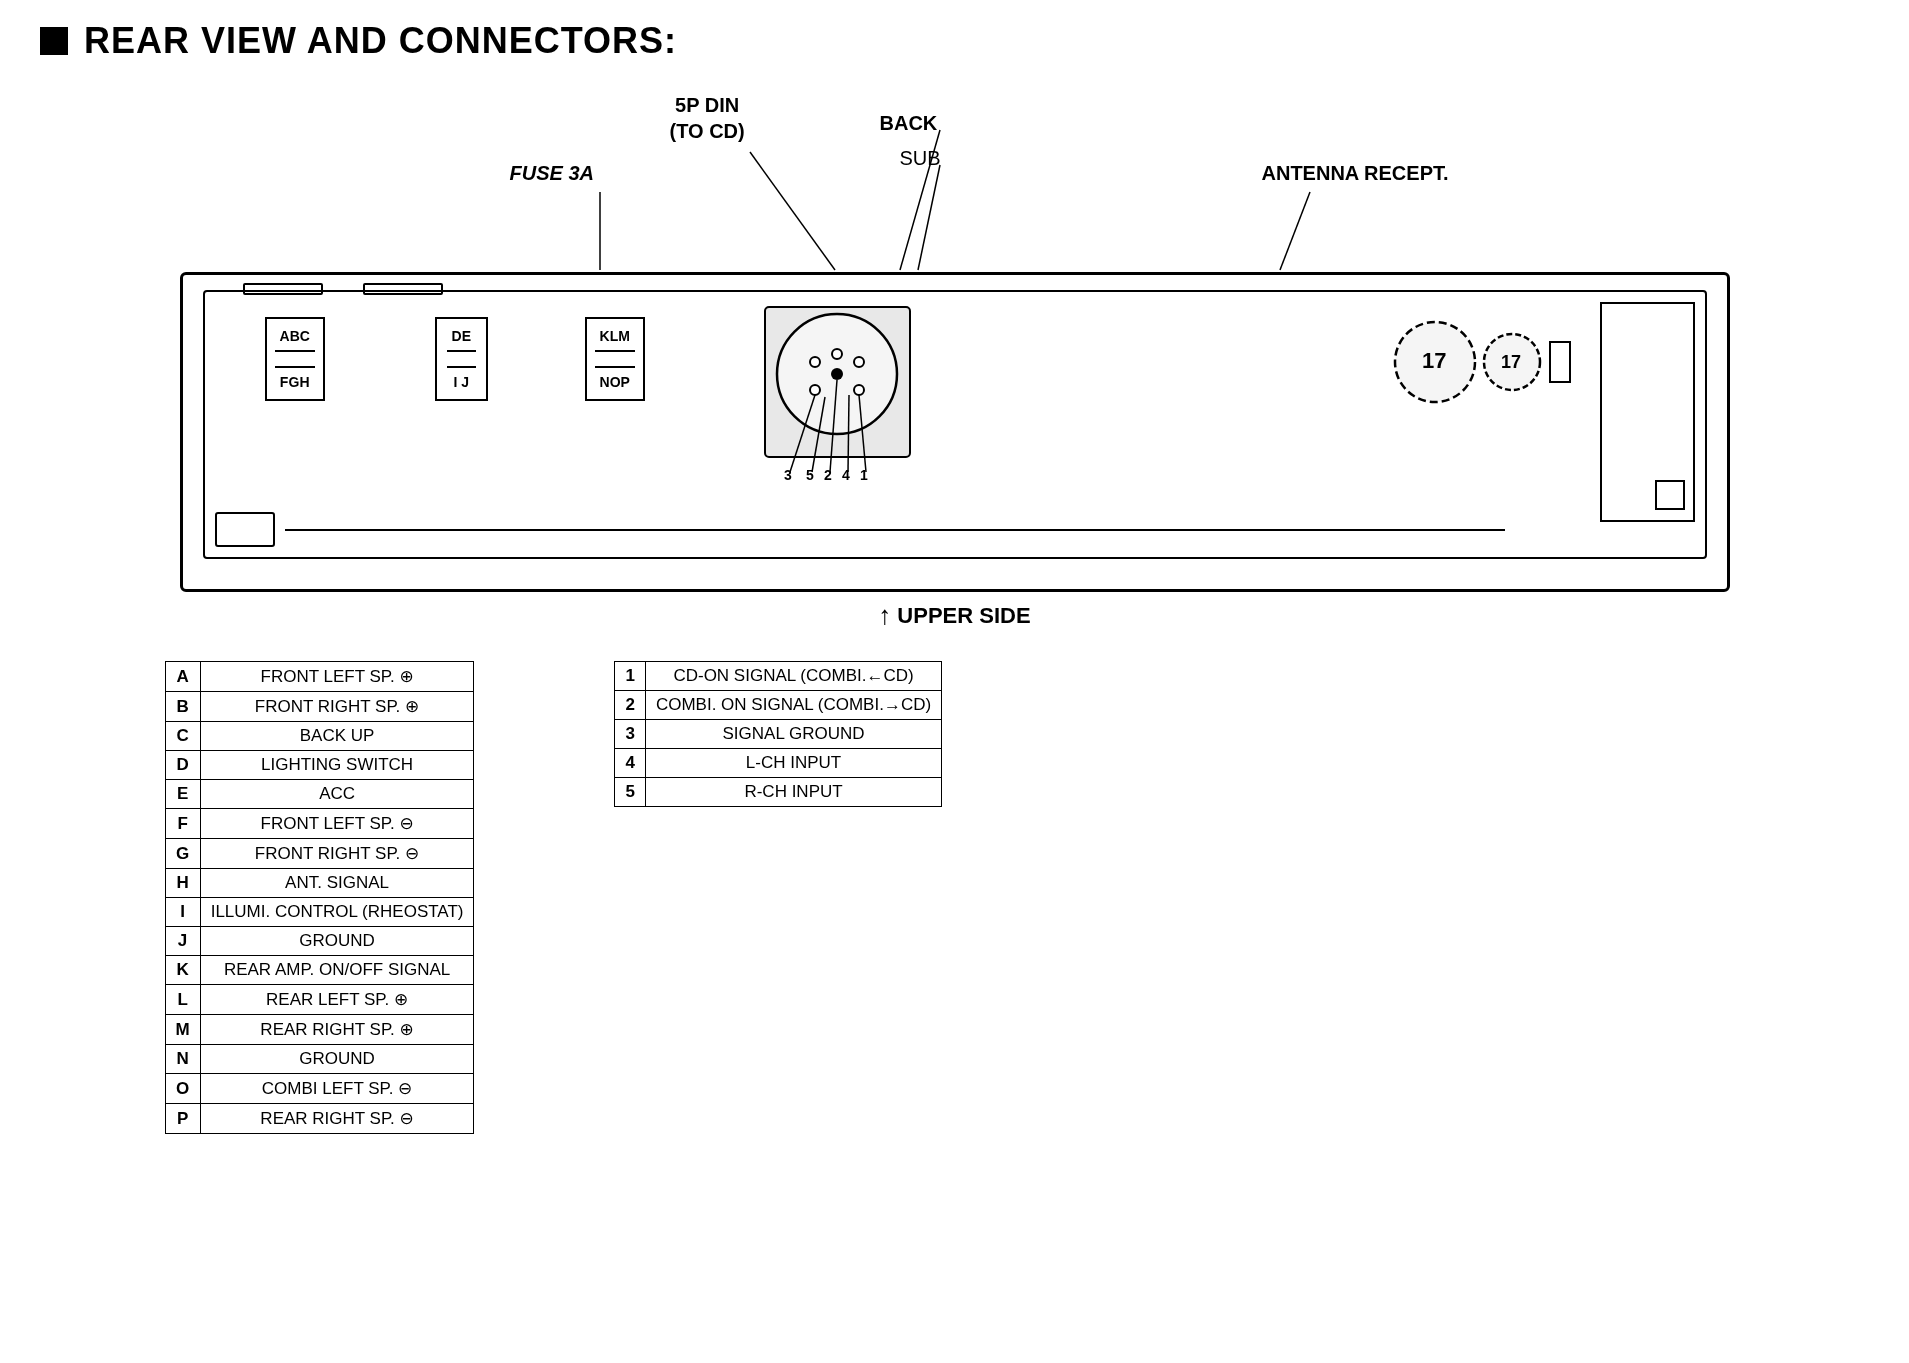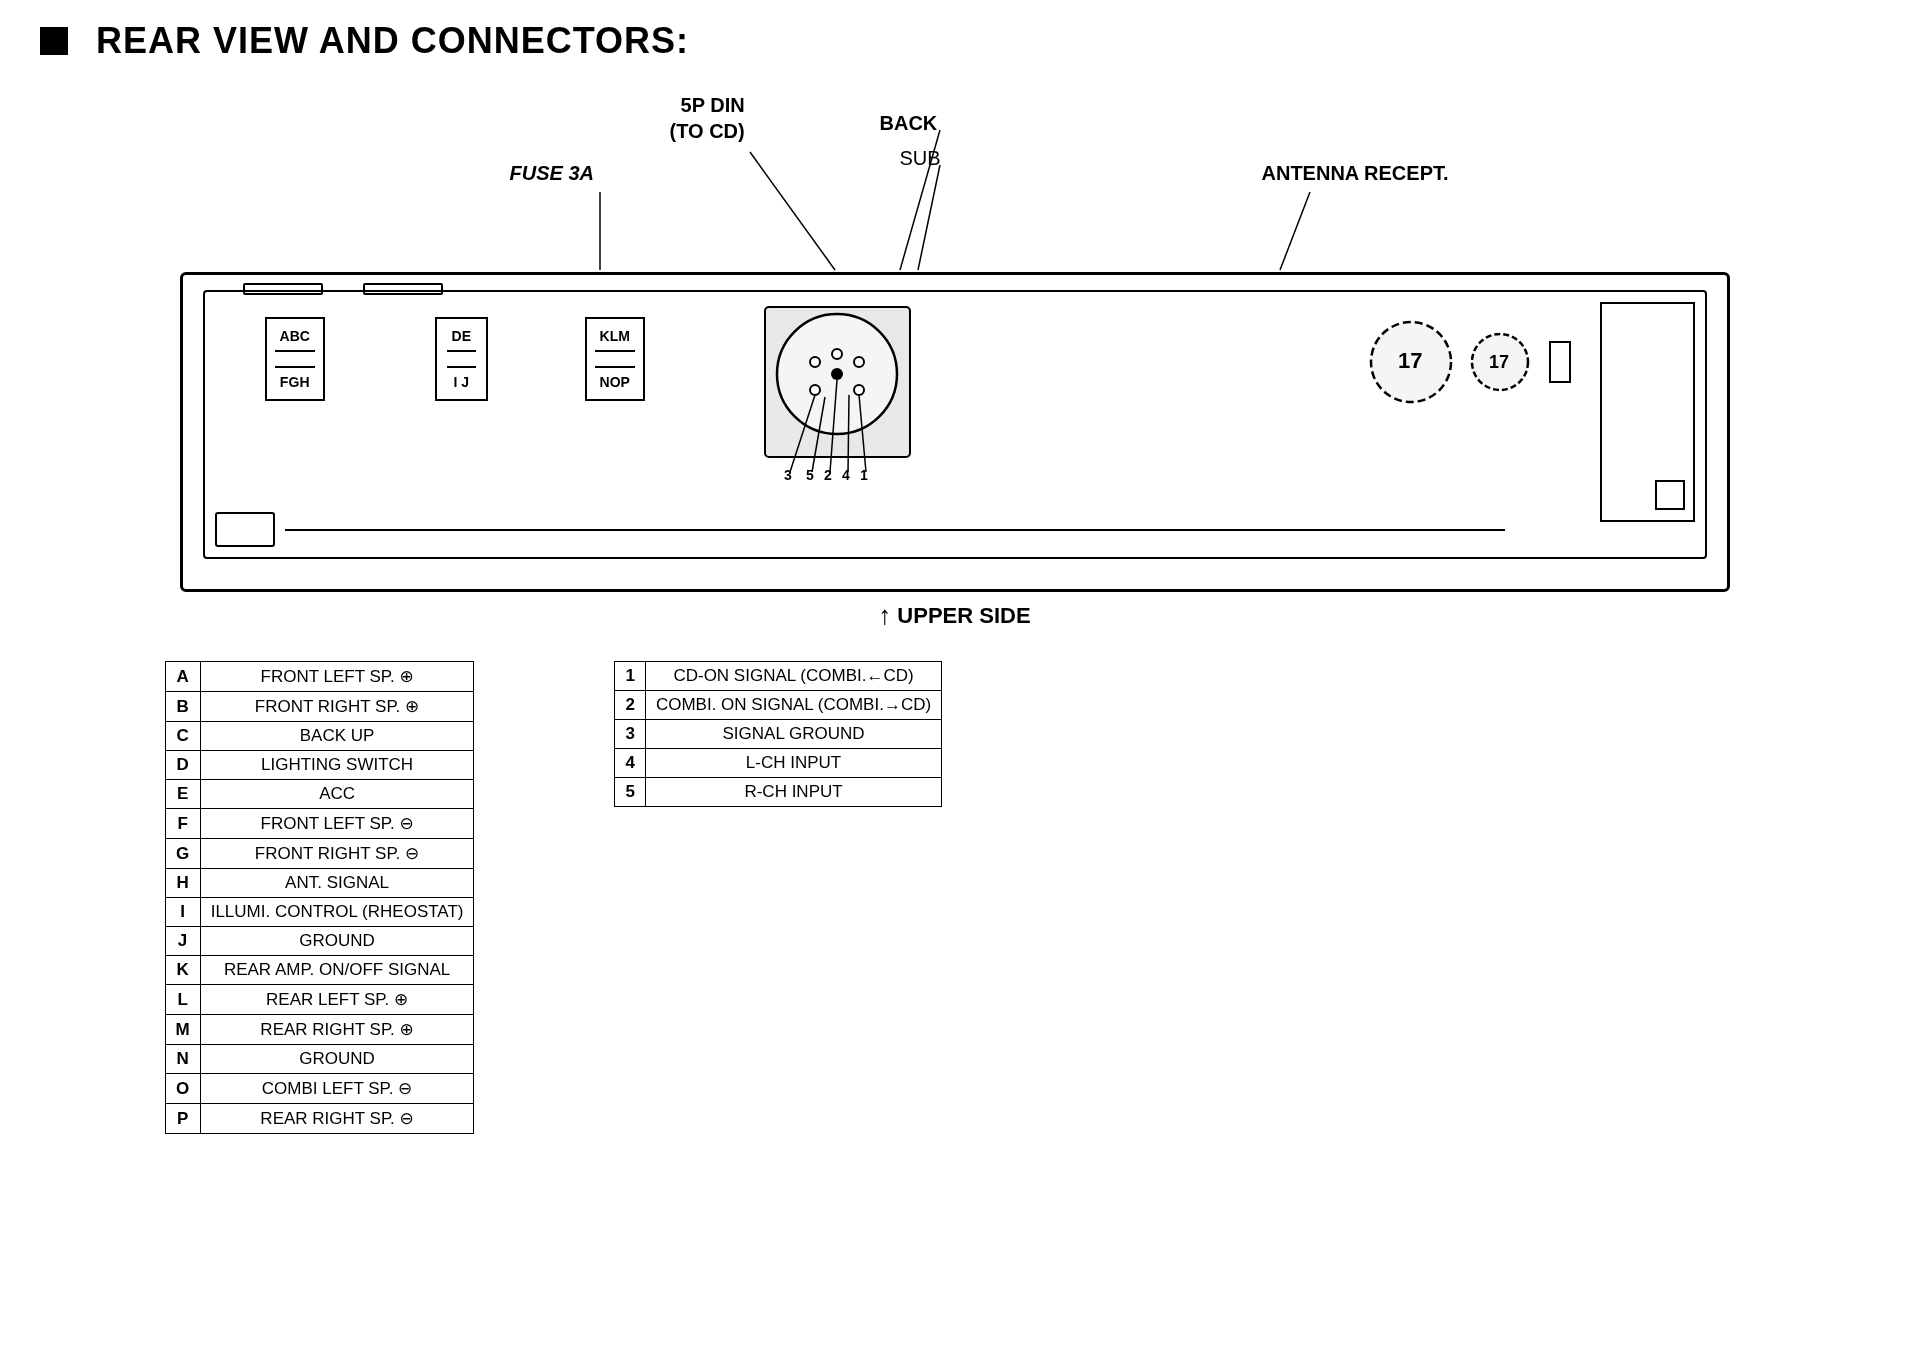--- a/index.html
+++ b/index.html
@@ -11,41 +11,41 @@
       padding: 20px 40px;
     }
 
     .page-title {
       font-size: 36px;
       font-weight: 900;
       letter-spacing: 1px;
       margin-bottom: 30px;
       display: flex;
       align-items: center;
-      gap: 28px;
+      gap: 16px;
     }
     .title-square {
       width: 28px;
       height: 28px;
       background: #000;
       display: inline-block;
       flex-shrink: 0;
     }
 
     .diagram-area {
       position: relative;
       width: 1820px;
       margin: 0 auto;
     }
 
     .label-5pdin {
       position: absolute;
       left: 490px;
       top: 0;
-      text-align: right;
+      text-align: center;
       font-size: 20px;
       font-weight: 700;
       line-height: 1.3;
     }
     .label-fuse {
       position: absolute;
       left: 330px;
       top: 70px;
       font-size: 20px;
       font-weight: 700;
@@ -260,21 +260,21 @@
           <line x1="99" y1="93" x2="106" y2="170" stroke="#000" stroke-width="1.5"></line>
 
           <text x="24" y="178" font-size="14" font-weight="700" font-family="Arial">3</text>
           <text x="46" y="178" font-size="14" font-weight="700" font-family="Arial">5</text>
           <text x="64" y="178" font-size="14" font-weight="700" font-family="Arial">2</text>
           <text x="82" y="178" font-size="14" font-weight="700" font-family="Arial">4</text>
           <text x="100" y="178" font-size="14" font-weight="700" font-family="Arial">1</text>
         </svg>
       </div>
 
-      <div style="position:absolute;top:20px;right:130px;display:flex;gap:12px;align-items:center;">
+      <div style="position:absolute;top:20px;right:130px;display:flex;align-items:center;">
         <svg width="90" height="100">
           <circle cx="45" cy="50" r="40" fill="#f5f5f5" stroke="#000" stroke-width="2.5" stroke-dasharray="8,4"></circle>
           <text x="32" y="56" font-size="22" font-weight="700" font-family="Arial">17</text>
         </svg>
         <svg width="65" height="100">
           <circle cx="32" cy="50" r="28" fill="#f5f5f5" stroke="#000" stroke-width="2.5" stroke-dasharray="6,3"></circle>
           <text x="21" y="56" font-size="18" font-weight="700" font-family="Arial">17</text>
         </svg>
         <svg width="30" height="80">
           <rect x="5" y="20" width="20" height="40" fill="#fff" stroke="#000" stroke-width="2"></rect>

